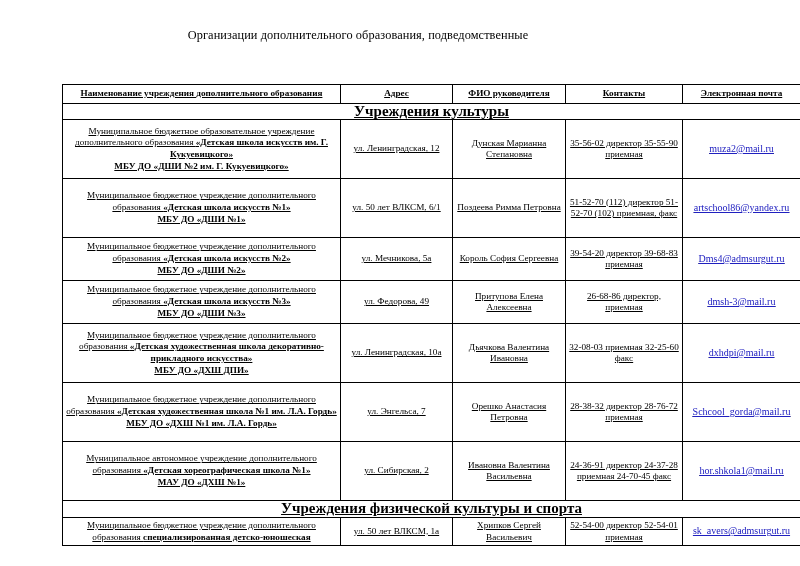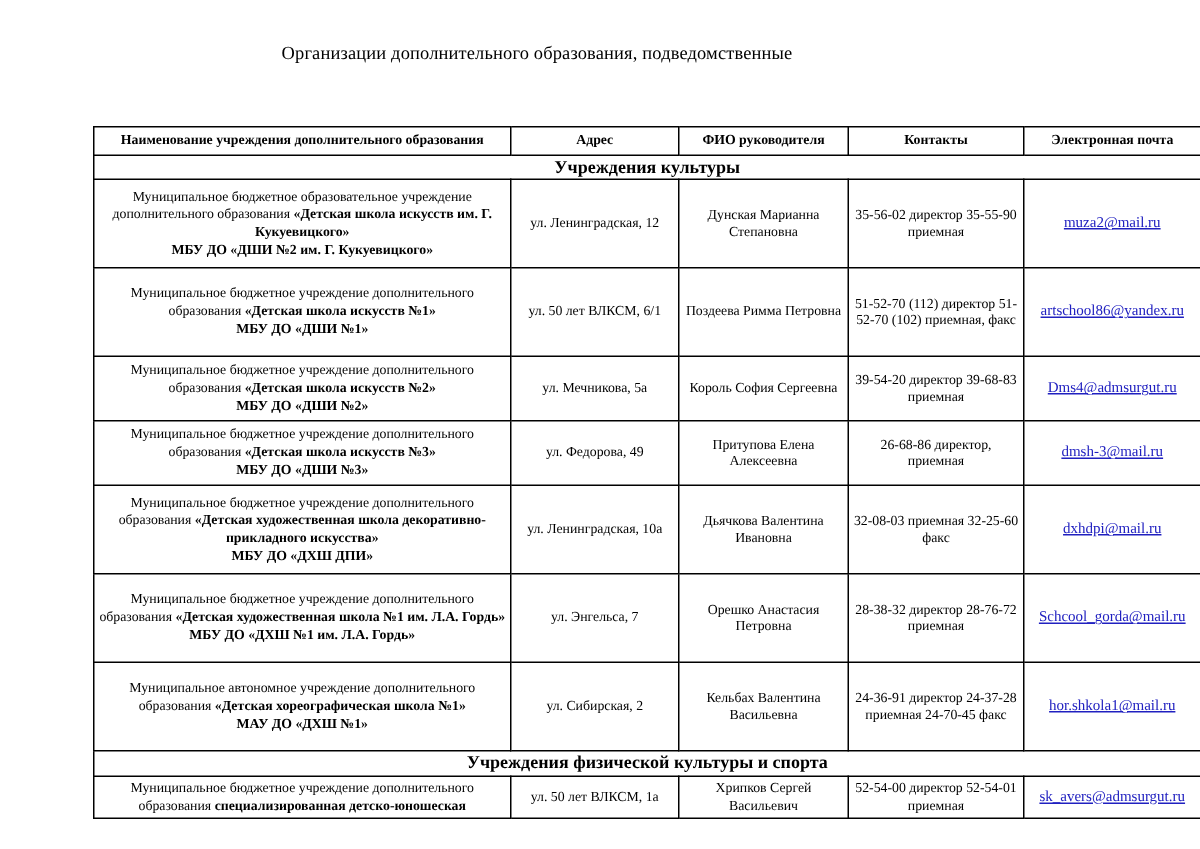--- a/index.html
+++ b/index.html
@@ -47,36 +47,37 @@
     font-size: 9.2px;
     line-height: 11.6px;
   }
   table.reg td, table.reg th {
     border: 1px solid #000000;
     padding: 2px 3px;
     vertical-align: middle;
     text-align: center;
     word-wrap: break-word;
     overflow-wrap: break-word;
+    text-decoration: underline;
   }
   table.reg th {
     font-weight: bold;
     font-size: 9.2px;
     line-height: 11.6px;
     padding: 3px 3px;
   }
   col.c-name  { width: 278px; }
   col.c-addr  { width: 112px; }
   col.c-fio   { width: 113px; }
   col.c-cont  { width: 117px; }
   col.c-mail  { width: 118px; }
 
   .section-row td {
     font-weight: bold;
-    font-size: 12px;
+    font-size: 15px;
     padding: 1px 3px;
     text-align: center;
   }
   .cell-name {
     text-align: center;
     line-height: 11.8px;
   }
   .cell-name b { font-weight: bold; }
   .email {
     color: #2020c0;
@@ -180,21 +181,21 @@
           <td>Орешко Анастасия Петровна</td>
           <td>28-38-32 директор 28-76-72 приемная</td>
           <td><span class="email">Schcool_gorda@mail.ru</span></td>
         </tr>
 
         <tr class="r-tall">
           <td class="cell-name">
             <span>Муниципальное автономное учреждение дополнительного образования </span><b>«Детская хореографическая школа №1»</b><br><b>МАУ ДО «ДХШ №1»</b>
           </td>
           <td>ул. Сибирская, 2</td>
-          <td>Кельбах Валентина Васильевна</td>
+          <td>Ивановна Валентина Васильевна</td>
           <td>24-36-91 директор 24-37-28 приемная 24-70-45 факс</td>
           <td><span class="email">hor.shkola1@mail.ru</span></td>
         </tr>
 
         <tr class="section-row">
           <td colspan="5">Учреждения физической культуры и спорта</td>
         </tr>
 
         <tr>
           <td class="cell-name">

